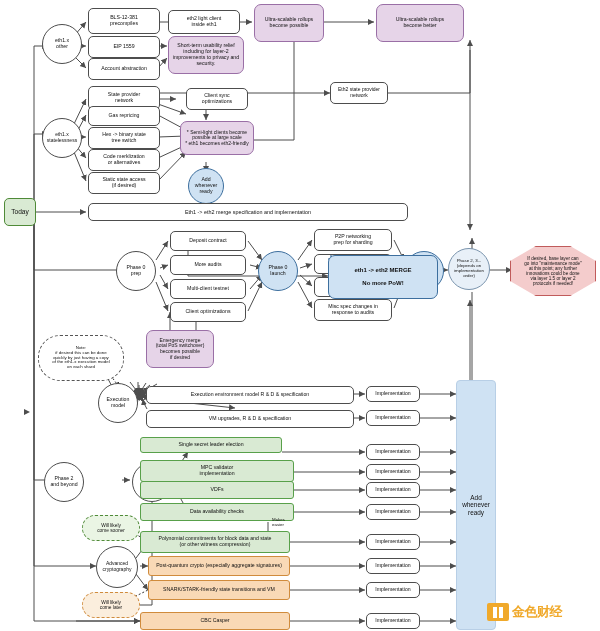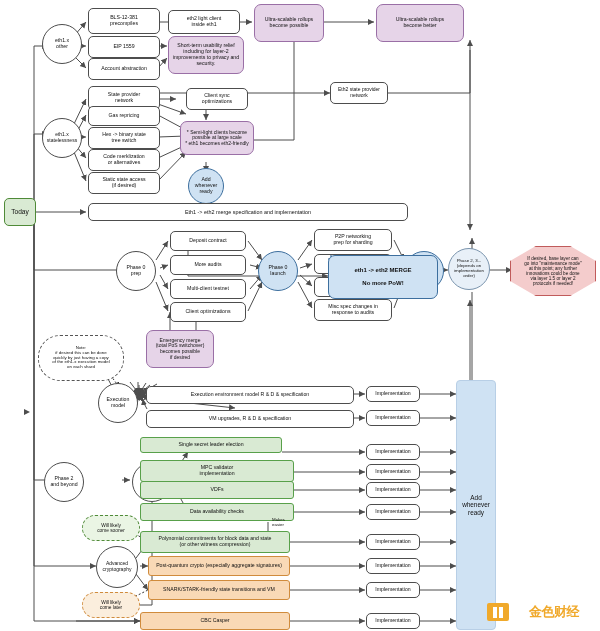--- a/index.html
+++ b/index.html
@@ -16,21 +16,21 @@
   .purple{background:#e6d4e8;border:1px solid #9a6fa6;border-radius:7px;}
   .green{background:#d9ead3;border:1px solid #4f8a38;border-radius:5px;}
   .greenbox{background:#d9ead3;border:1px solid #58a04a;border-radius:3px;}
   .orange{background:#f9d9b6;border:1px solid #d08b3c;border-radius:3px;}
   .blue{background:#cfe2f3;border:1px solid #3d6f9e;border-radius:7px;}
   .bluecirc{background:#cfe2f3;border:1px solid #3d6f9e;border-radius:50%;}
   .palecirc{background:#e8f0f8;border:1px solid #7a94ad;border-radius:50%;}
   .bluebar{background:#cfe2f3;border:1px solid #b8cfe6;border-radius:4px;}
   .txt{display:block;padding:1px 2px;}
   .lbl{position:absolute;color:#111;background:transparent;}
-  .wm{position:absolute;display:flex;align-items:center;gap:20px;}
+  .wm{position:absolute;display:flex;align-items:center;gap:3px;}
   .wm-mark{width:22px;height:18px;background:#f0a92b;border-radius:2px;position:relative;}
   .wm-mark:after{content:"";position:absolute;left:6px;top:4px;width:4px;height:11px;
      background:#fff;box-shadow:6px 0 0 #fff;}
   .wm-txt{color:#f0a92b;font-weight:bold;font-size:13px;letter-spacing:-.5px;}
 </style>
 </head>
 <body>
 
 <div id="canvas">
 

